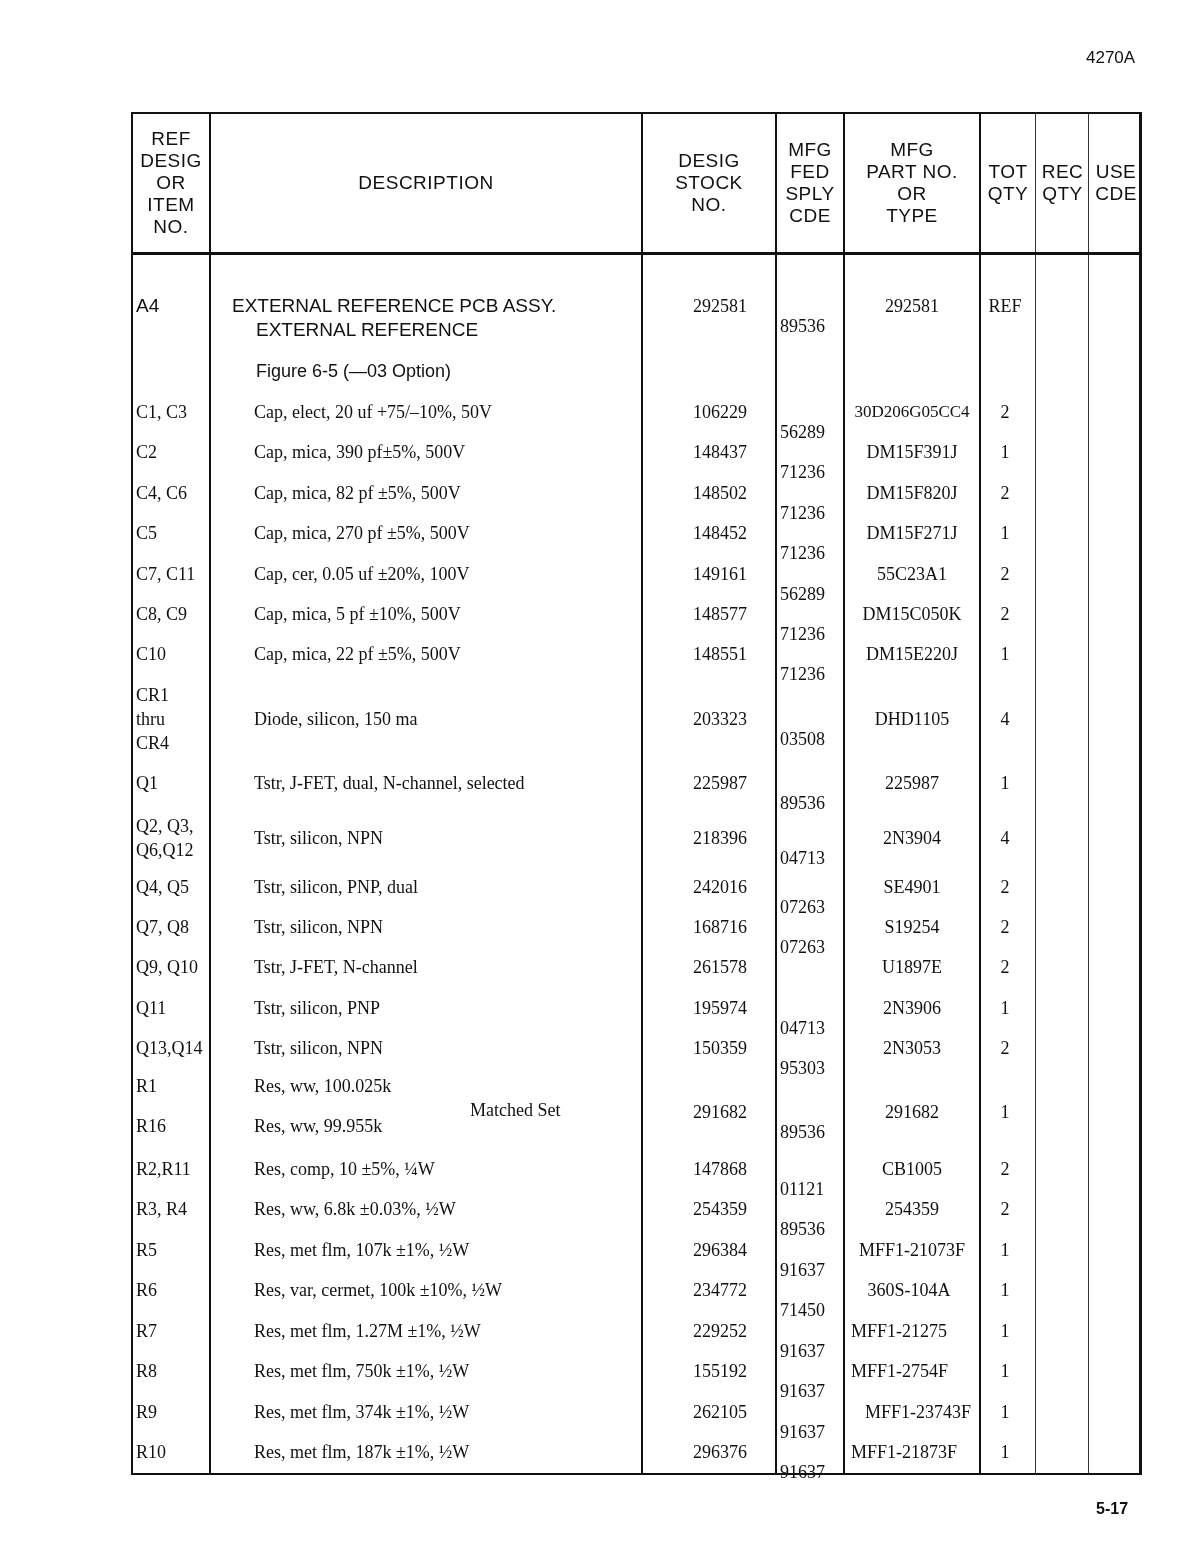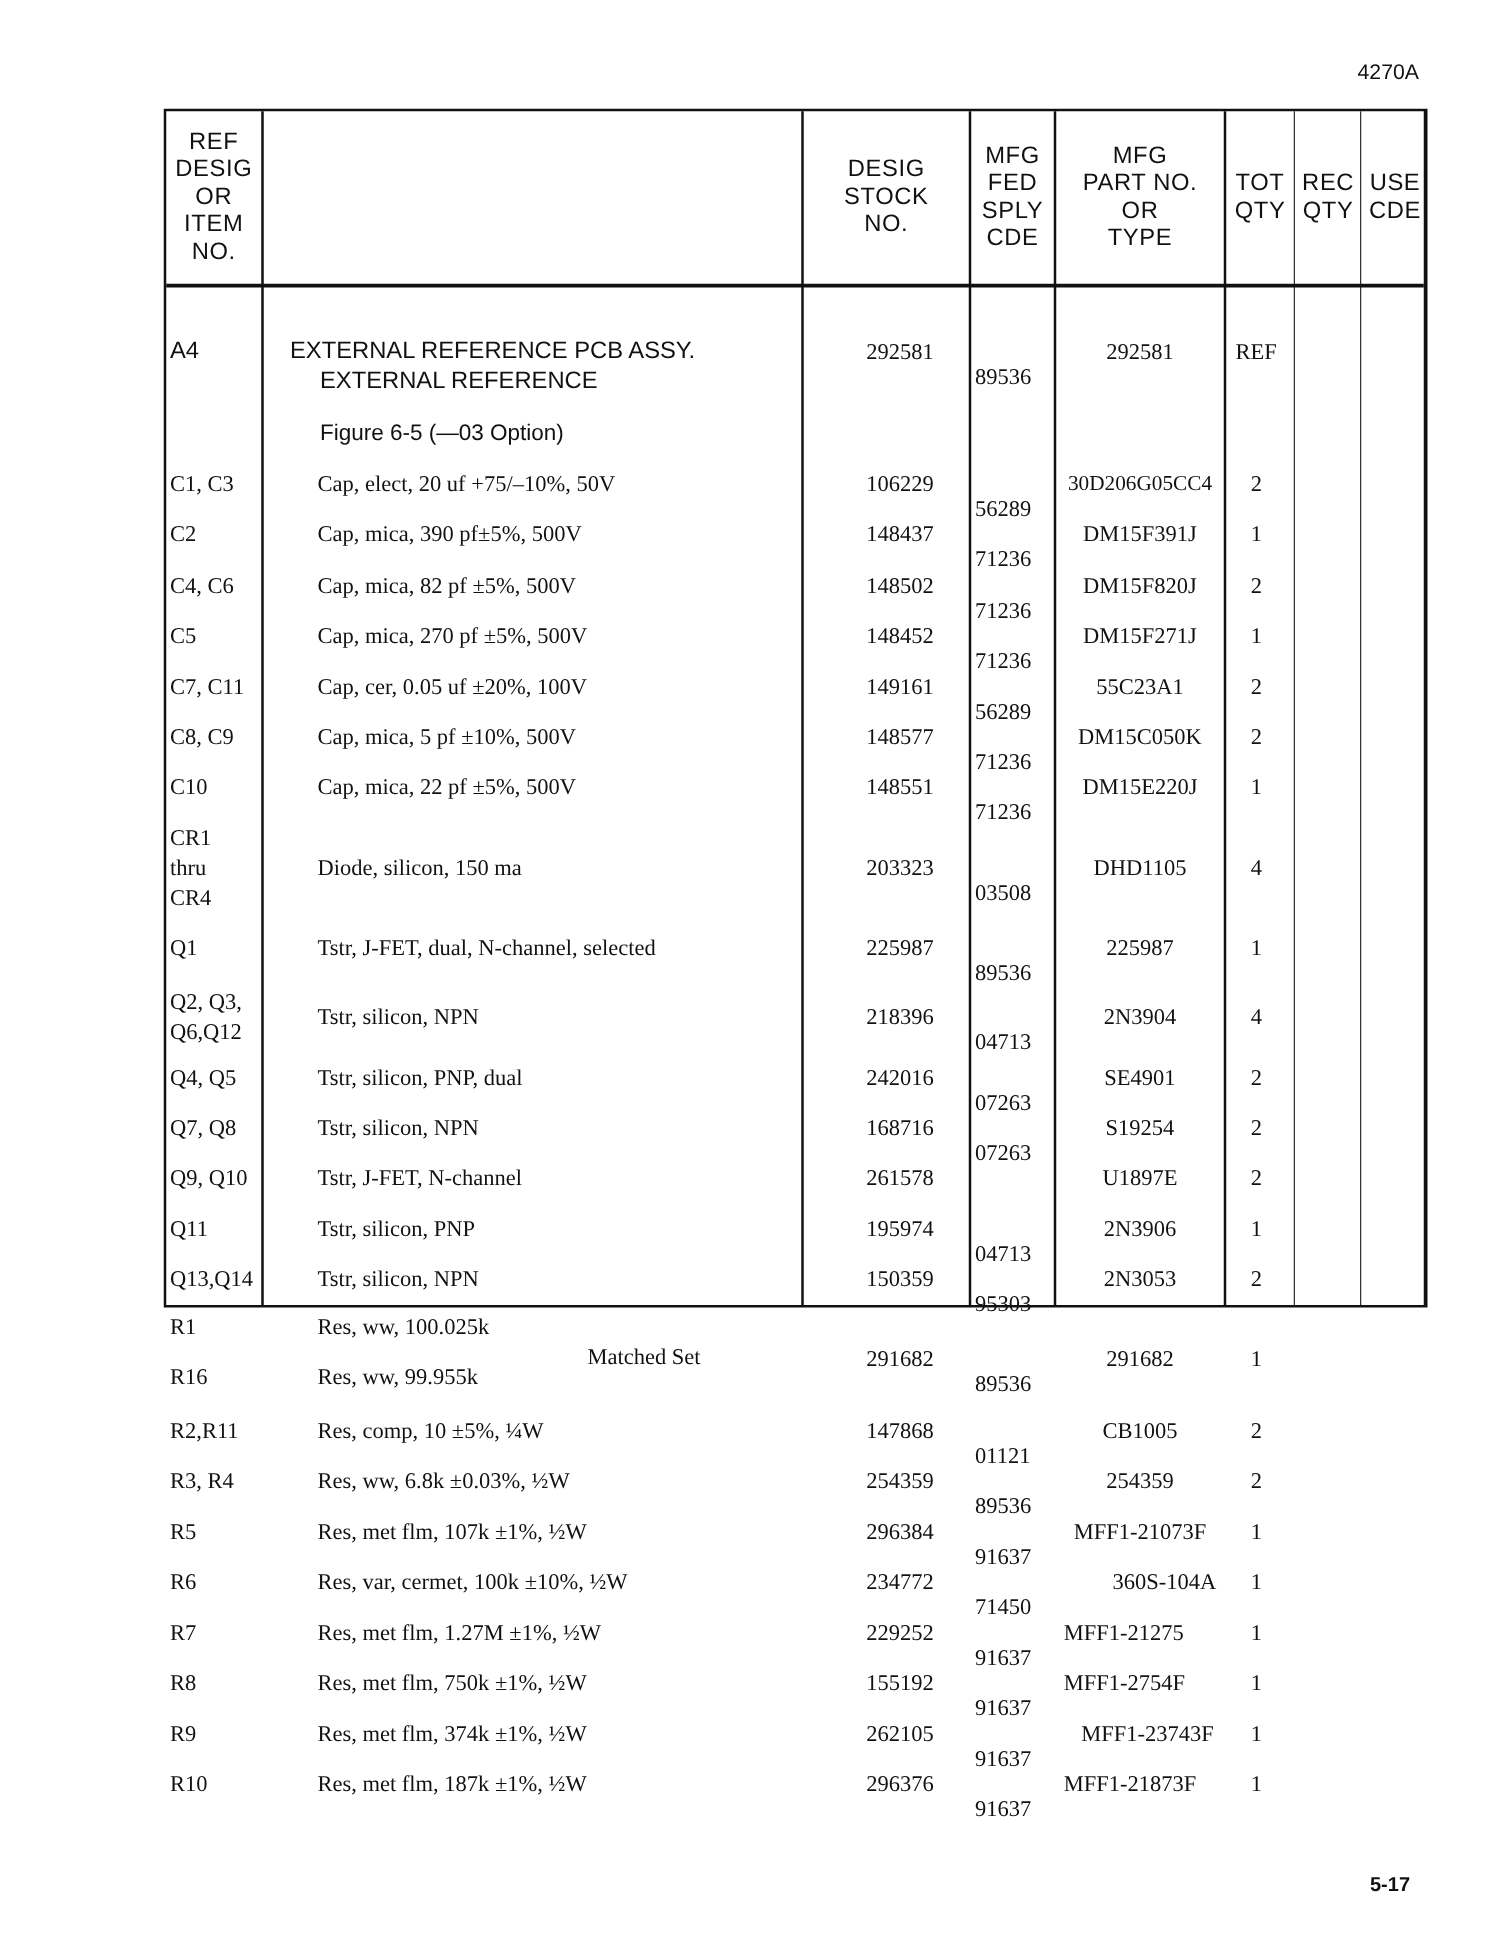--- a/index.html
+++ b/index.html
@@ -1,19 +1,19 @@
 <!DOCTYPE html>
 <html><head>
 <meta charset="utf-8">
 <style>
   html, body { margin:0; padding:0; background:#ffffff; }
   body { width:1200px; height:1568px; position:relative; overflow:hidden; color:#111; }
   .page-id { position:absolute; left:1086px; top:48px; font-family:"Liberation Sans", sans-serif; font-size:17px;text-align:center; }
   .page-num { position:absolute; left:1096px; top:1500px; font-family:"Liberation Sans", sans-serif; font-size:16px; font-weight:bold; }
-  .table-box { position:absolute; left:131px; top:87px; width:1011px; height:959px; border:2px solid #111; border-right:3px solid #111; box-sizing:border-box; }
+  .table-box { position:absolute; left:131px; top:112px; width:1011px; height:1363px; border:2px solid #111; border-right:3px solid #111; box-sizing:border-box; }
   .vline { position:absolute; top:0; bottom:0; border-left:2px solid #111; }
   .vline.thin { border-left:1px solid #333; }
   .hline { position:absolute; left:0; right:0; top:138px; border-top:3px solid #111; }
   .hdr { position:absolute; top:0; height:138px; display:flex; align-items:center; justify-content:center; text-align:center; font-family:"Liberation Sans", sans-serif; font-size:19px; line-height:22px; letter-spacing:0.5px; white-space:pre-line; }
   .row { position:absolute; left:0; right:0; font-family:"Liberation Serif", serif; font-size:18px; }
   .cell { position:absolute; white-space:pre-line; line-height:24px; }
   .c-ref { left:3px; }
   .c-desc { left:121px; }
   .c-stock { left:510px; width:104px; text-align:right; }
   .c-fed { left:647px;margin-top:20px; }
@@ -36,20 +36,21 @@
   <div class="vline" style="left:846px"></div>
   <div class="vline thin" style="left:902px"></div>
   <div class="vline thin" style="left:955px"></div>
   <div class="hline"></div>
 
   <div class="hdr" style="left:0;width:76px">REF
 DESIG
 OR
 ITEM
 NO.</div>
+  <div class="hdr" style="left:78px;width:430px">DESCRIPTION</div>
   <div class="hdr" style="left:510px;width:132px">DESIG
 STOCK
 NO.</div>
   <div class="hdr" style="left:644px;width:66px">MFG
 FED
 SPLY
 CDE</div>
   <div class="hdr" style="left:712px;width:134px">MFG
 PART NO.
 OR
@@ -230,21 +231,21 @@
     <div class="cell c-stock">296384</div>
     <div class="cell c-fed">91637</div>
     <div class="cell c-part">MFF1-21073F</div>
     <div class="cell c-qty">1</div>
   </div>
   <div class="row" style="top:1164px">
     <div class="cell c-ref">R6</div>
     <div class="cell c-desc">Res, var, cermet, 100k ±10%, ½W</div>
     <div class="cell c-stock">234772</div>
     <div class="cell c-fed">71450</div>
-    <div class="cell c-part" style="text-align:right;width:128px">360S-104A</div>
+    <div class="cell c-part" style="text-align:center;width:128px">360S-104A</div>
     <div class="cell c-qty">1</div>
   </div>
   <div class="row" style="top:1205px">
     <div class="cell c-ref">R7</div>
     <div class="cell c-desc">Res, met flm, 1.27M ±1%, ½W</div>
     <div class="cell c-stock">229252</div>
     <div class="cell c-fed">91637</div>
     <div class="cell c-part" style="text-align:left;left:718px">MFF1-21275</div>
     <div class="cell c-qty">1</div>
   </div>

